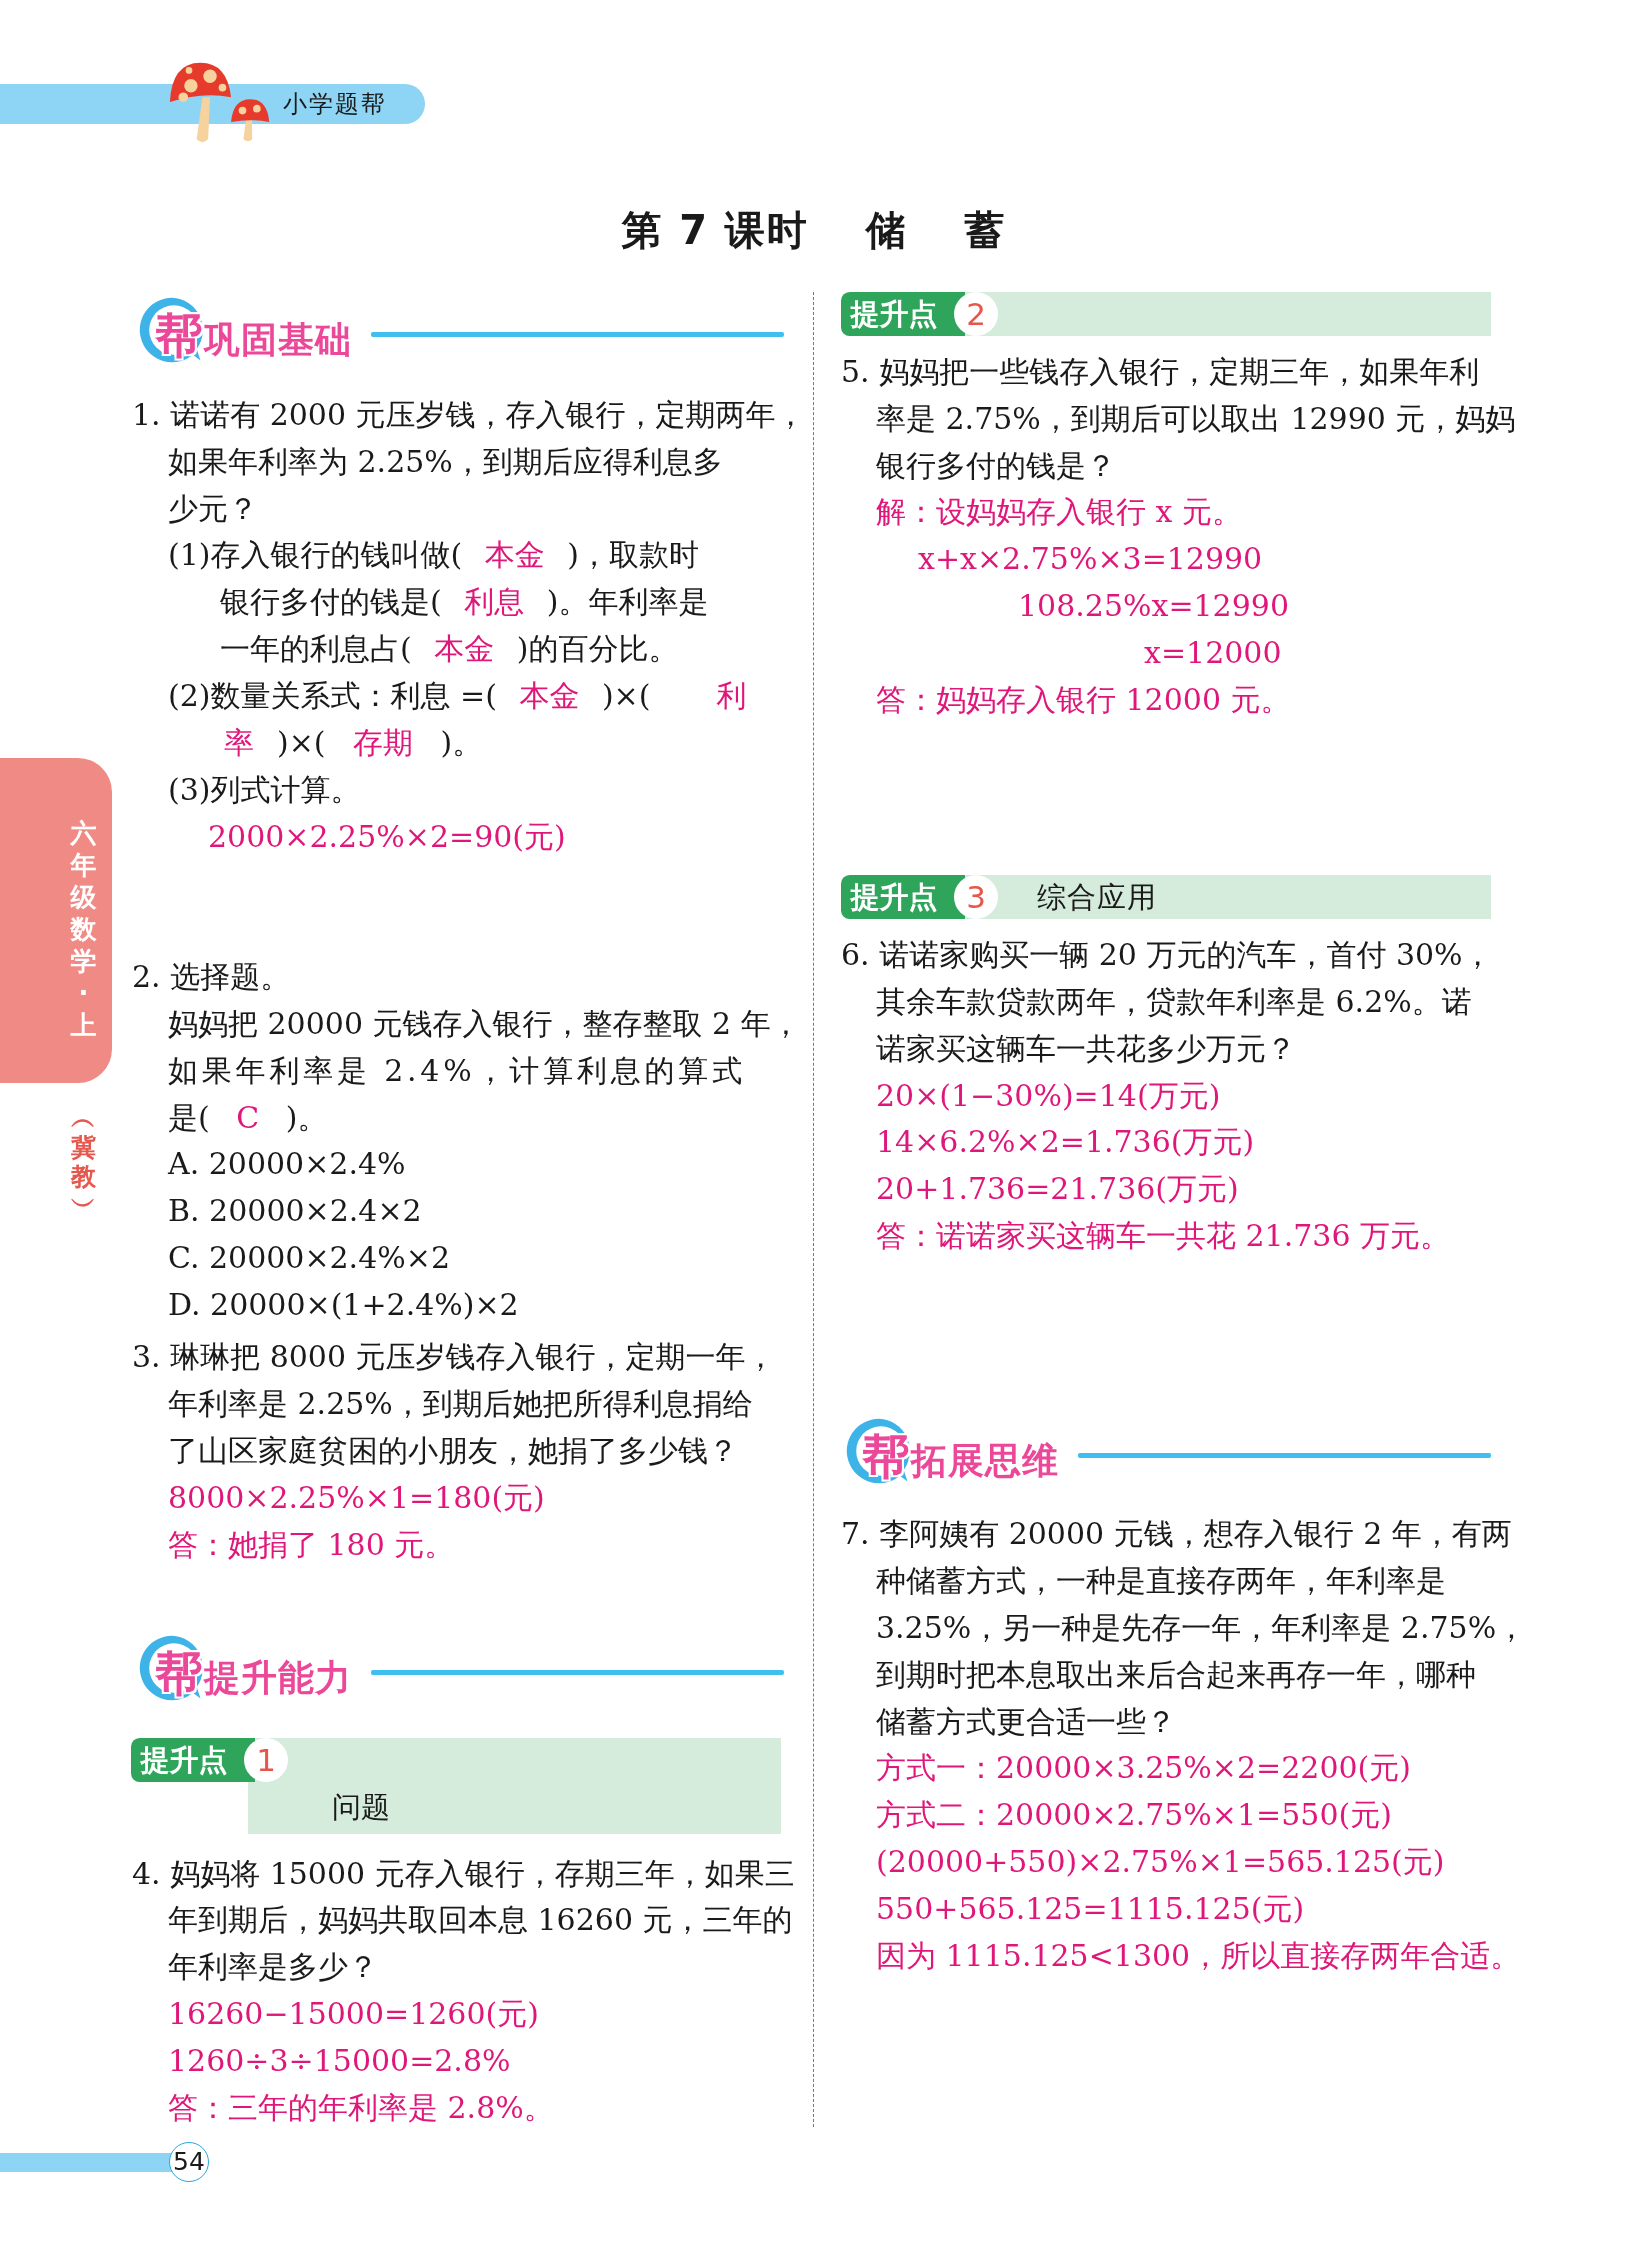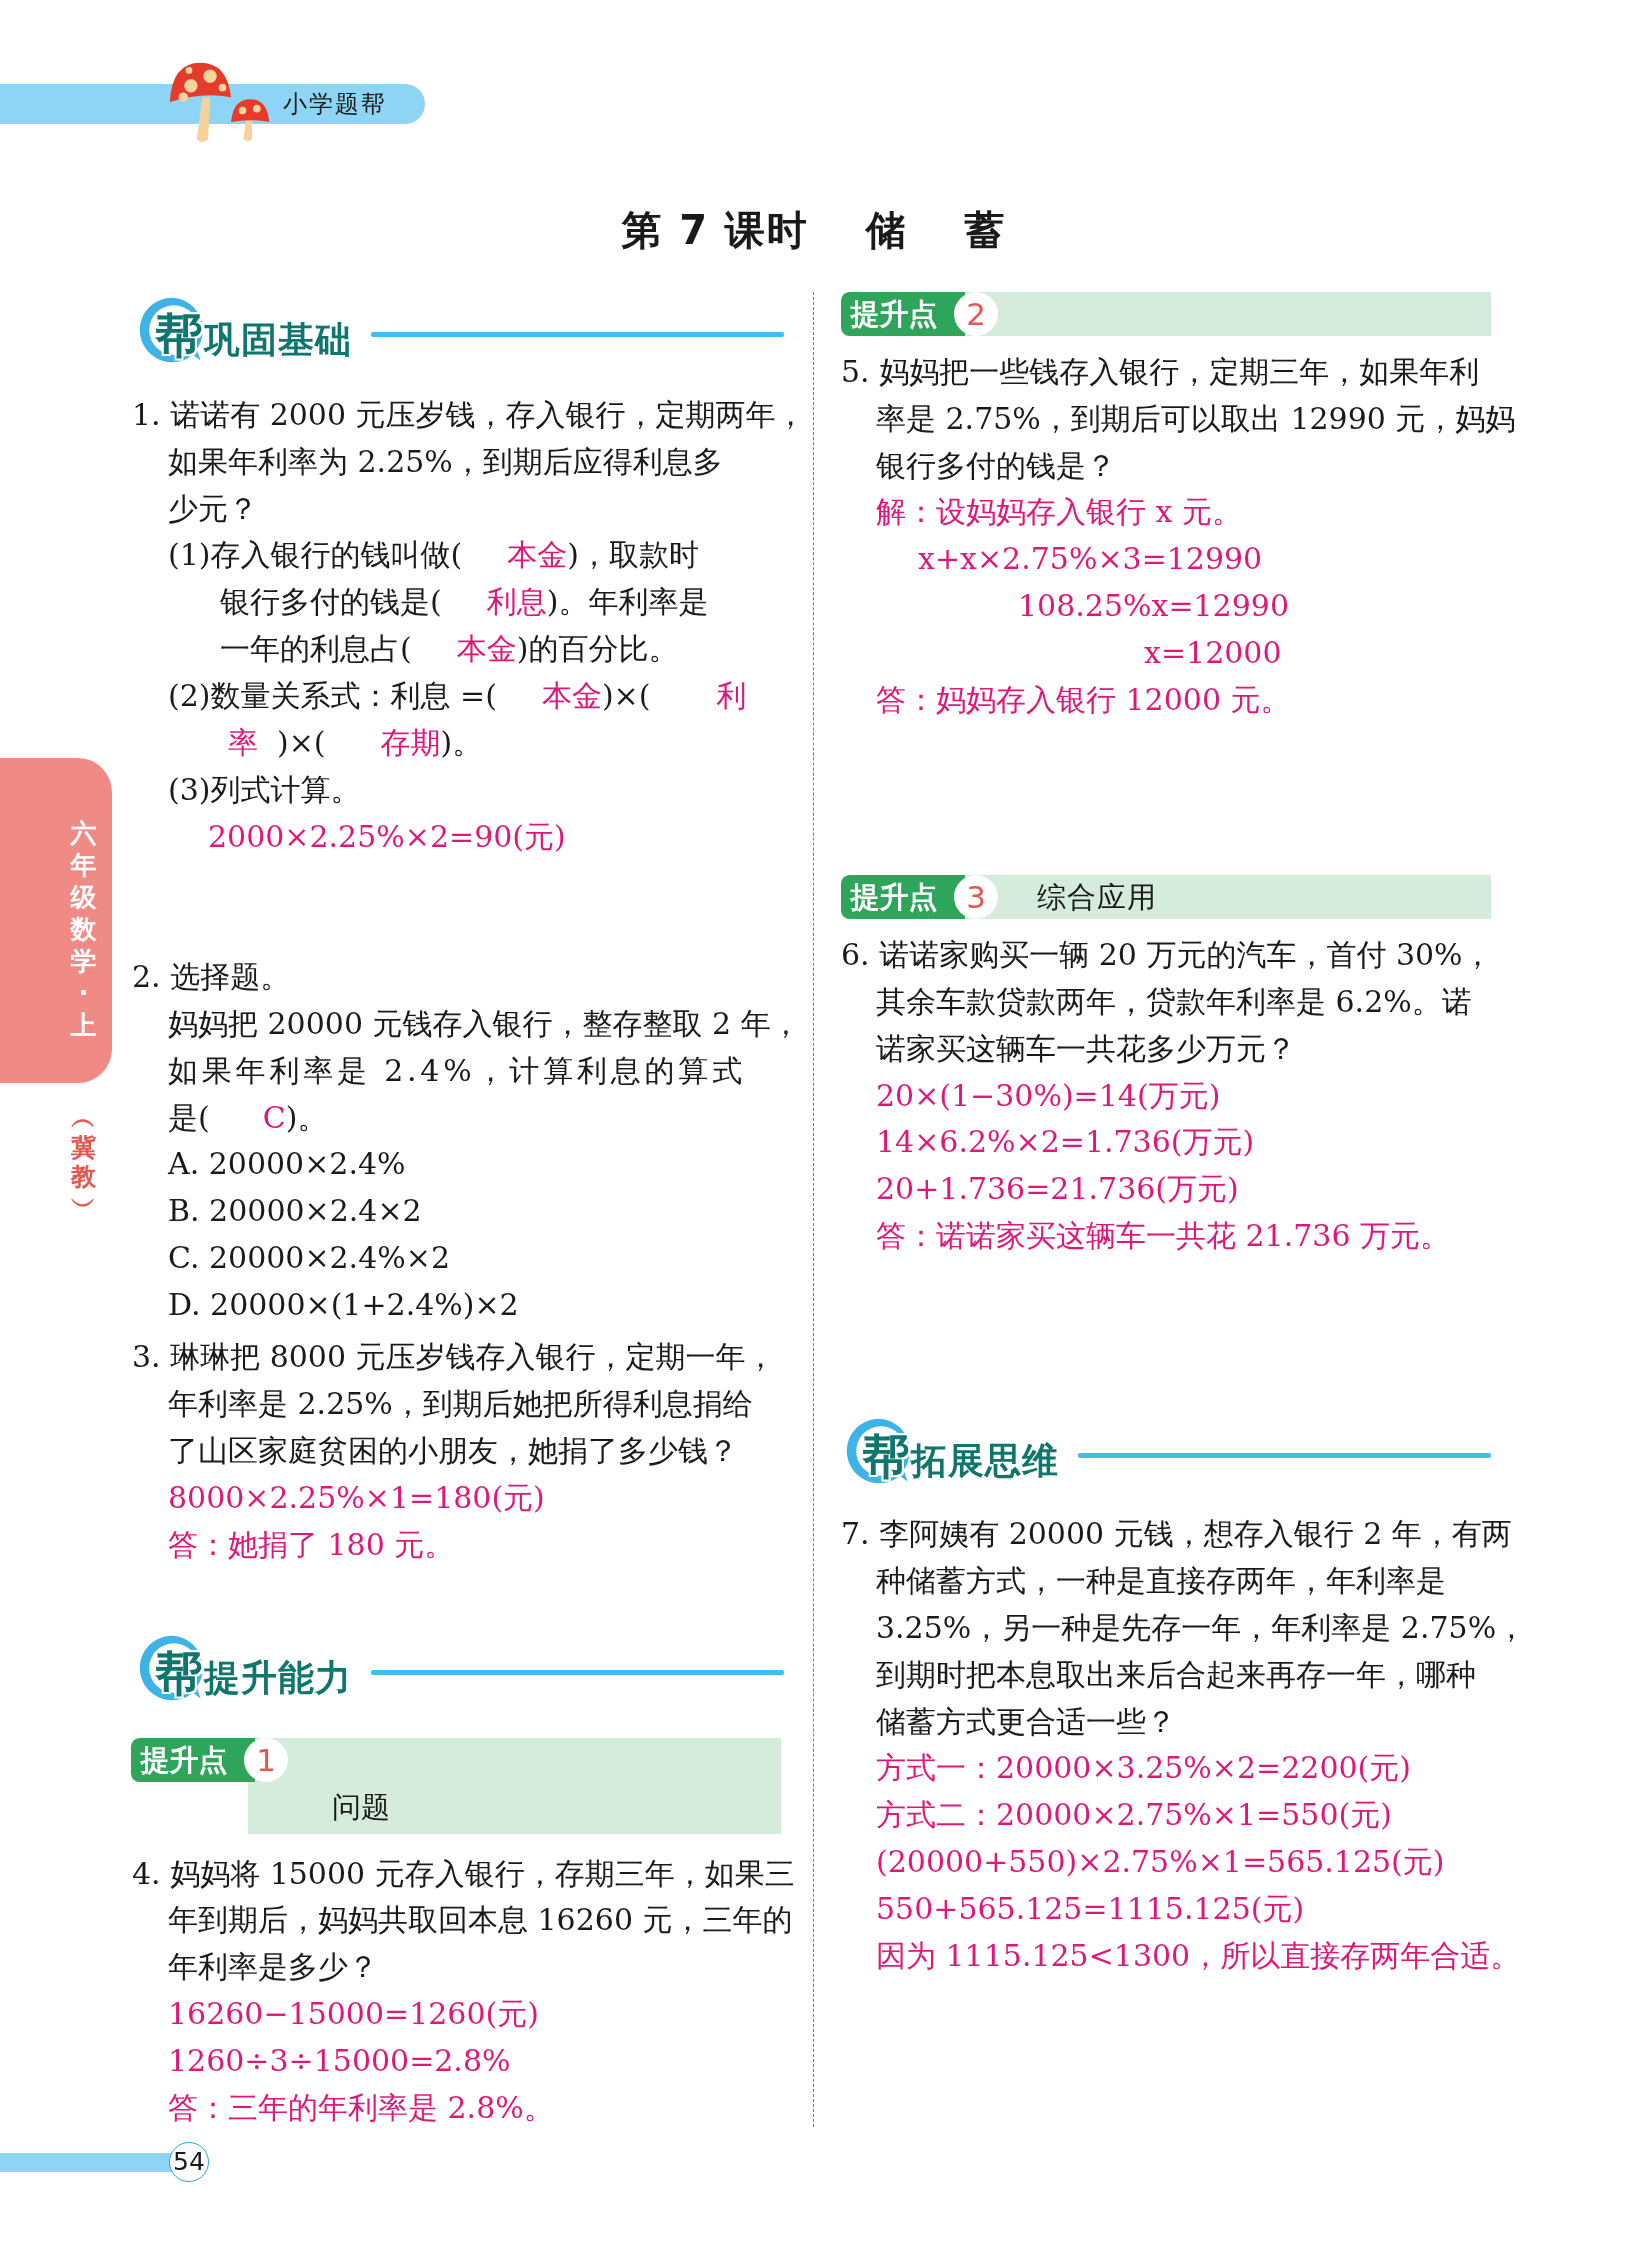--- a/index.html
+++ b/index.html
@@ -17,35 +17,35 @@
   .side-text { left:69px; top:817px; width:29px; font-family:"DejaVu Sans",sans-serif; font-weight:bold;
                color:#fff; font-size:26px; line-height:32px; text-align:center; }
   .side-edition { left:69px; top:1104px; width:29px; font-family:"DejaVu Sans",sans-serif; font-weight:bold;
                   color:#e5584e; font-size:25px; line-height:29px; text-align:center; }
   
   .divider { left:813px; top:292px; height:1835px; border-left:1.9px dashed #777; }
   
   .sec { height:76px; }
   .sec .badge { position:absolute; left:0; top:0; width:76px; height:76px; }
   .sec .label { position:absolute; left:21px; top:11.5px; font-family:"DejaVu Sans",sans-serif; font-weight:bold;
-                font-size:36px; color:#0f766e; letter-spacing:1px; text-shadow:1.9px 1.9px 0 #fff,-1.9px -1.9px 0 #fff,1.9px -1.9px 0 #fff,-1.9px 1.9px 0 #fff; }
+                font-size:36px; color:#ec4899; letter-spacing:1px; text-shadow:1.9px 1.9px 0 #fff,-1.9px -1.9px 0 #fff,1.9px -1.9px 0 #fff,-1.9px 1.9px 0 #fff; }
   .sec .label .big { font-size:48px; }
   .sec .rule { position:absolute; top:40px; height:4.8px; background:#3fbfee; border-radius:1.9px; }
   
   .tag { height:44px; }
   .tag .bg { position:absolute; left:96px; top:0; right:0; height:100%; background:#d5ebdc; }
   .tag .green { position:absolute; left:0; top:0; width:124px; height:44px; background:#2ea55a; border-radius:8.6px 0 0 8.6px;
                 color:#fff; font-family:"DejaVu Sans",sans-serif; font-weight:bold; font-size:29px; line-height:44px; padding-left:9.6px; box-sizing:border-box; }
   .tag .num { position:absolute; left:113px; top:0; width:44px; height:44px; border-radius:50%; background:#fff;
               color:#e8564b; font-family:"DejaVu Sans",sans-serif; font-size:31px; line-height:44px; text-align:center; }
   .tag .title { position:absolute; left:196px; top:0; font-family:"DejaVu Sans",sans-serif; font-size:29px; line-height:44px; color:#1a1a1a; letter-spacing:1px; }
   
   .line { position:absolute; font-size:30px; line-height:47px; white-space:nowrap; }
   .ans { color:#e0177a; }
-  .blank { color:#e0177a; display:inline-block; text-align:right; }
+  .blank { color:#e0177a; display:inline-block; text-align:center; }
   .pn { left:169px; top:2142px; width:38px; height:38px; border:1.9px solid #2aa6dc; border-radius:50%; background:#fff;
         font-family:"DejaVu Sans",sans-serif; font-size:25px; line-height:38px; text-align:center; }
   .bottom-bar { left:0; top:2153px; width:172px; height:19px; background:#8ed5f5; }
 </style>
 </head>
 <body>
 
 <div class="abs top-bar"></div>
 <svg class="abs" style="left:164px;top:59px" width="115" height="86" viewBox="0 0 120 90">
   <path d="M40 40 L34 84 Q40 90 46 84 L48 40 Z" fill="#f6d29c"></path>

